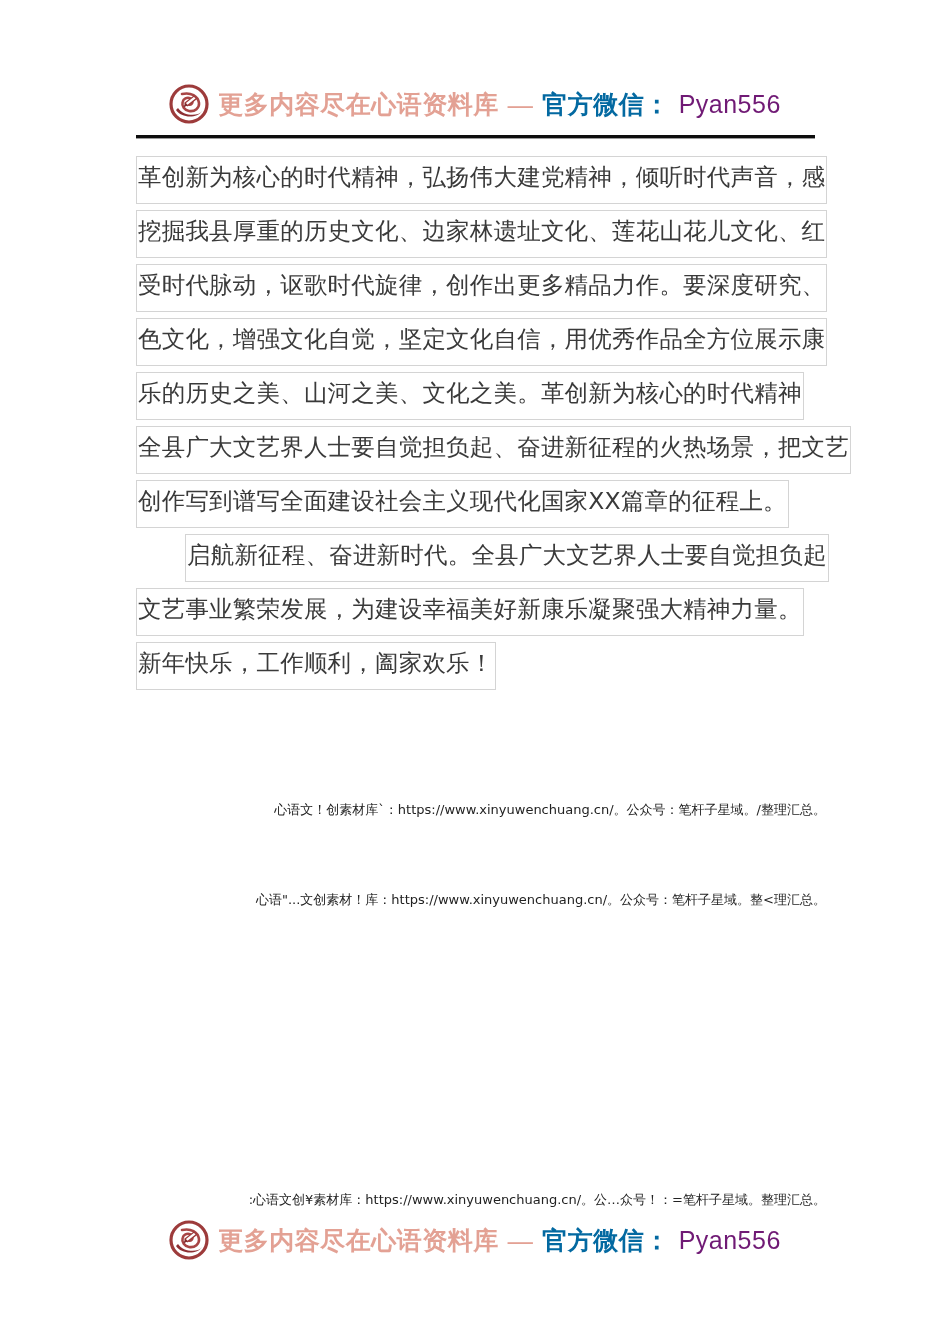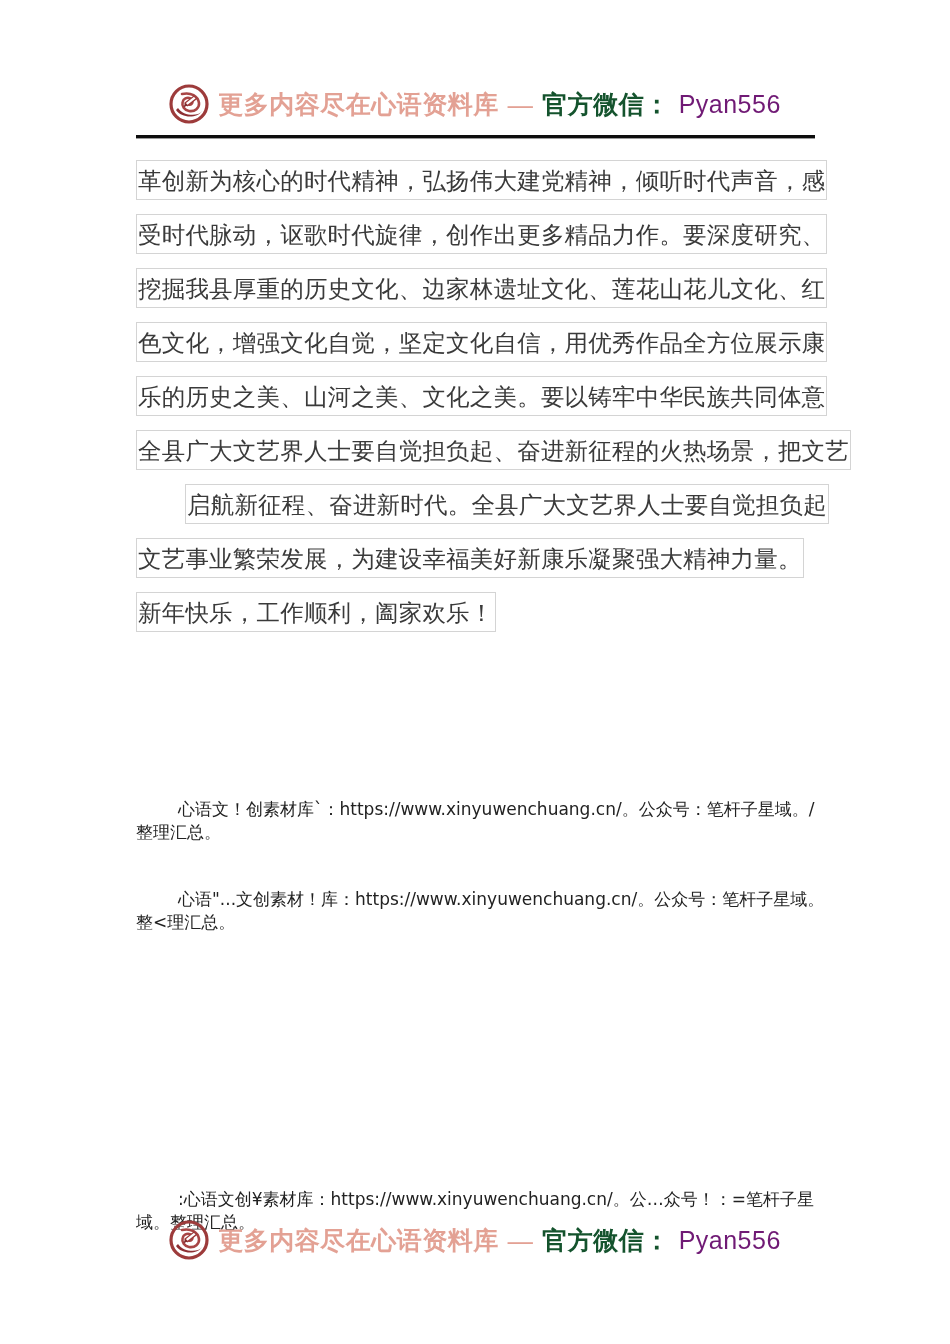--- a/index.html
+++ b/index.html
@@ -49,21 +49,21 @@
   .wm-text {
     font-family: "Liberation Serif", "DejaVu Serif", serif;
     font-size: 25px;
     font-weight: bold;
     letter-spacing: 0.5px;
     white-space: nowrap;
     line-height: 1;
   }
   .wm-cn      { color: #e3a194; }
   .wm-dash    { color: #e3a194; }
-  .wm-official{ color: #14532d; }
+  .wm-official{ color: #0369a1; }
   .wm-id      { color: #701a75; font-family: "Liberation Sans", sans-serif; font-weight: normal; font-size: 25px; }
 
   
   .top-rule {
     position: absolute;
     left: 136px;
     top: 135px;
     width: 679px;
     height: 3px;
     background: #0d0d0d;
@@ -91,43 +91,44 @@
     height: 54px;
     line-height: 54px;
     white-space: nowrap;
   }
 
   .tline .seg {
     display: inline-block;
     border: 1px solid #d4d4d4;
     background: #ffffff;
     padding: 0 1px;
-    height: 40px;
+    height: 48px;
     line-height: 40px;
     vertical-align: middle;
     box-sizing: border-box;
     font-family: "DejaVu Sans", "Liberation Sans", sans-serif;
     font-size: 23.5px;
     color: #3a3a3a;
     letter-spacing: 0.2px;
   }
 
   .tline.indent { padding-left: 49px; }
 
   
   .note {
     position: absolute;
     left: 136px;
     width: 690px;
     font-family: "DejaVu Sans", "Liberation Sans", sans-serif;
-    font-size: 17px;
+    font-size: 13px;
     color: #222222;
     line-height: 23px;
     text-indent: 42px;
     letter-spacing: 0px;
+    text-align: right;
   }
   .note-1 { top: 798px; }
   .note-2 { top: 888px; }
   .note-3 { top: 1150px; margin-top: 38px; }
 </style>
 </head>
 <body>
 
 <div class="page">
 
@@ -144,25 +145,26 @@
     <span class="wm-text wm-cn">更多内容尽在心语资料库</span>
     <span class="wm-text wm-dash">—</span>
     <span class="wm-text wm-official">官方微信：</span>
     <span class="wm-text wm-id">Pyan556</span>
   </div>
 
   <div class="top-rule"></div>
 
   <div class="body-block" id="body-block">
       <div class="tline"><span class="seg">革创新为核心的时代精神，弘扬伟大建党精神，倾听时代声音，感</span></div>
+      <div class="tline"><span class="seg">挖掘我县厚重的历史文化、边家林遗址文化、莲花山花儿文化、红</span></div>
       <div class="tline"><span class="seg">受时代脉动，讴歌时代旋律，创作出更多精品力作。要深度研究、</span></div>
-      <div class="tline"><span class="seg">挖掘我县厚重的历史文化、边家林遗址文化、莲花山花儿文化、红</span></div>
       <div class="tline"><span class="seg">色文化，增强文化自觉，坚定文化自信，用优秀作品全方位展示康</span></div>
-      <div class="tline"><span class="seg">乐的历史之美、山河之美、文化之美。要以铸牢中华民族共同体意</span></div>
+      <div class="tline"><span class="seg">乐的历史之美、山河之美、文化之美。革创新为核心的时代精神</span></div>
       <div class="tline"><span class="seg">全县广大文艺界人士要自觉担负起、奋进新征程的火热场景，把文艺</span></div>
+      <div class="tline"><span class="seg">创作写到谱写全面建设社会主义现代化国家XX篇章的征程上。</span></div>
       <div class="tline indent"><span class="seg">启航新征程、奋进新时代。全县广大文艺界人士要自觉担负起</span></div>
       <div class="tline"><span class="seg">文艺事业繁荣发展，为建设幸福美好新康乐凝聚强大精神力量。</span></div>
       <div class="tline"><span class="seg">新年快乐，工作顺利，阖家欢乐！</span></div>
     </div>
 
   <div class="note note-1">心语文！创素材库`：https://www.xinyuwenchuang.cn/。公众号：笔杆子星域。/整理汇总。</div>
   <div class="note note-2">心语"...文创素材！库：https://www.xinyuwenchuang.cn/。公众号：笔杆子星域。整&lt;理汇总。</div>
   <div class="note note-3">:心语文创¥素材库：https://www.xinyuwenchuang.cn/。公…众号！：=笔杆子星域。整理汇总。</div>
 
   <div class="watermark watermark-bottom">

